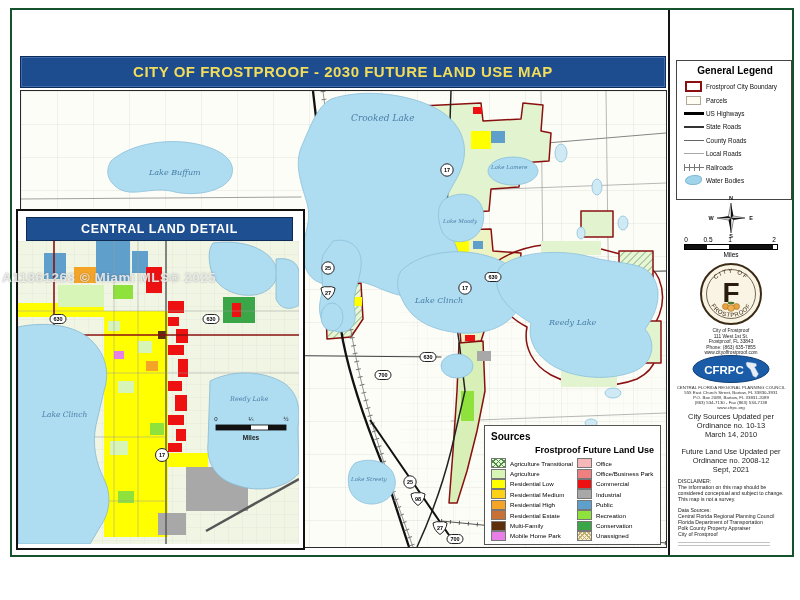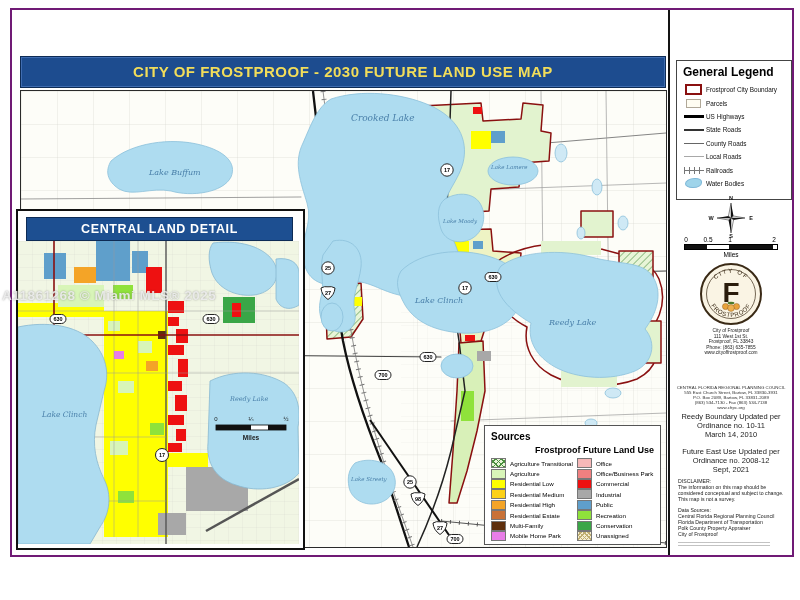--- a/index.html
+++ b/index.html
@@ -1,28 +1,28 @@
 <!DOCTYPE html>
 <html><head>
 <meta charset="utf-8">
 <style>
   html,body{margin:0;padding:0;background:#fff;width:800px;height:600px;
     font-family:"Liberation Sans",sans-serif;-webkit-font-smoothing:antialiased;}
   #stage{position:relative;width:800px;height:600px;background:#fff;overflow:hidden;}
-  .sheet{position:absolute;left:10px;top:8px;width:780px;height:545px;border:2px solid #701a75;background:#fff;}
+  .sheet{position:absolute;left:10px;top:8px;width:780px;height:545px;border:2px solid #14532d;background:#fff;}
   
   .banner{position:absolute;left:8px;top:46px;width:644px;height:30px;background:#1d4c8f;
     border:1px solid #0d2b55;box-shadow:inset 0 0 0 1px #3f6cb0;color:#f2dd5a;font-weight:bold;
     font-size:15px;letter-spacing:.5px;text-align:center;line-height:30px;}
   
   .map-frame{position:absolute;left:8px;top:80px;width:645px;height:456px;border:1px solid #2a2a2a;background:#fdfdf8;overflow:hidden;}
   
   .panel{position:absolute;left:656px;top:0;width:122px;height:545px;border-left:2px solid #141414;background:#fff;}
   .gl-box{position:absolute;top:50px;left:6px;width:106px;height:132px;border:1px solid #444;padding:3px 4px;background:#fff;}
-  .gl-title{font-size:12px;font-weight:bold;margin:1px 0 4px 2px;}
+  .gl-title{font-size:10px;font-weight:bold;margin:1px 0 4px 2px;text-align:center;}
   .gl-row{display:flex;align-items:center;height:13.4px;}
   .gl-sym{display:inline-flex;width:25px;justify-content:center;align-items:center;flex:0 0 25px;}
   .gl-label{font-size:6.4px;color:#111;}
   .sym-boundary{width:13px;height:7px;border:2px solid #8a1010;background:#fff;}
   .sym-parcel{width:13px;height:7px;border:1px solid #b0a898;background:#fffdf2;}
   .sym-us-highway{width:20px;height:2.6px;background:#000;}
   .sym-state-road{width:20px;height:1.7px;background:#333;}
   .sym-county-road{width:20px;height:1.2px;background:#666;}
   .sym-local-road{width:20px;height:1px;background:#a8a8a8;}
   .sym-railroad{width:20px;height:7px;background:
@@ -60,21 +60,21 @@
   .hatch-green{background-image:repeating-linear-gradient(45deg,#4a8f3f 0 1px,transparent 1px 4px),
                repeating-linear-gradient(-45deg,#4a8f3f 0 1px,transparent 1px 4px);}
   .hatch-tan{background-image:repeating-linear-gradient(45deg,#bfae6f 0 1px,transparent 1px 3px),
              repeating-linear-gradient(-45deg,#bfae6f 0 1px,transparent 1px 3px);}
   
   .inset{position:absolute;left:4px;top:199px;width:285px;height:337px;border:2px solid #111;background:#fff;z-index:5;}
   .inset-band{position:absolute;left:8px;top:6px;width:265px;height:22px;background:#1d4f91;border:1px solid #0d2b55;
     color:#fff;font-weight:bold;font-size:12.5px;letter-spacing:.6px;text-align:center;line-height:22px;}
   .inset-map{position:absolute;left:0;top:30px;width:281px;height:303px;}
   
-  .watermark{position:absolute;left:2px;top:288px;z-index:9;font-size:13.5px;font-weight:bold;letter-spacing:.5px;
+  .watermark{position:absolute;left:2px;top:270px;z-index:9;font-size:13.5px;font-weight:bold;letter-spacing:.5px;
     color:rgba(240,240,240,.88);text-shadow:0 0 2px rgba(90,90,90,.55);white-space:nowrap;}
   svg text{font-family:"Liberation Sans",sans-serif;}
   .lake-label{font-family:"DejaVu Serif",serif;font-style:italic;fill:#4a80aa;}
 </style>
 </head>
 <body>
 
 <div id="stage">
   <div class="sheet">
 
@@ -528,40 +528,47 @@
 
       <div class="tiny-center city-contact">
 
       <div>City of Frostproof</div>
           <div>111 West 1st St.</div>
           <div>Frostproof, FL 33843</div>
           <div>Phone: (863) 635-7855</div>
           <div>www.cityoffrostproof.com</div>
         </div>
 
+      <div class="cfrpc-logo">
+        <svg width="80" height="30" viewBox="0 0 80 30">
+          <ellipse cx="40" cy="15" rx="38" ry="13.5" fill="#1a5ca8" stroke="#123f74" stroke-width="1"></ellipse>
+          <text x="33" y="19.5" text-anchor="middle" font-size="11.5" font-weight="bold" fill="#fff">CFRPC</text>
+          <path d="M56,8 l9,1.5 l0.5,2.5 l-2,1 l4,7 l-2.5,3.5 l-3,-1.5 l-2.5,-6.5 l-3.5,-3 l-1,-3 z" fill="#e8eef6" stroke="#9fb8d8" stroke-width="0.4"></path>
+        </svg>
+      </div>
 
       <div class="tiny-center cfrpc-lines">
 
       <div>CENTRAL FLORIDA REGIONAL PLANNING COUNCIL</div>
           <div>555 East Church Street, Bartow, FL 33830-3931</div>
           <div>P.O. Box 2089, Bartow, FL 33831-2089</div>
           <div>(863) 534-7130 - Fax (863) 534-7138</div>
           <div>www.cfrpc.org</div>
         </div>
 
       <div class="tiny-center update-note">
 
-      <div>Reedy Boundary Updated per</div>
-          <div>Ordinance no. 10-11</div>
+      <div>City Sources Updated per</div>
+          <div>Ordinance no. 10-13</div>
           <div>March 14, 2010</div>
         </div>
 
       <div class="tiny-center update-note2">
 
-      <div>Future East Use Updated per</div>
+      <div>Future Land Use Updated per</div>
           <div>Ordinance no. 2008-12</div>
           <div>Sept, 2021</div>
         </div>
 
       <div class="tiny-left disclaimer">
         <div>DISCLAIMER:</div>
         <div>
 
         <div>The information on this map should be</div>
             <div>considered conceptual and subject to change.</div>

